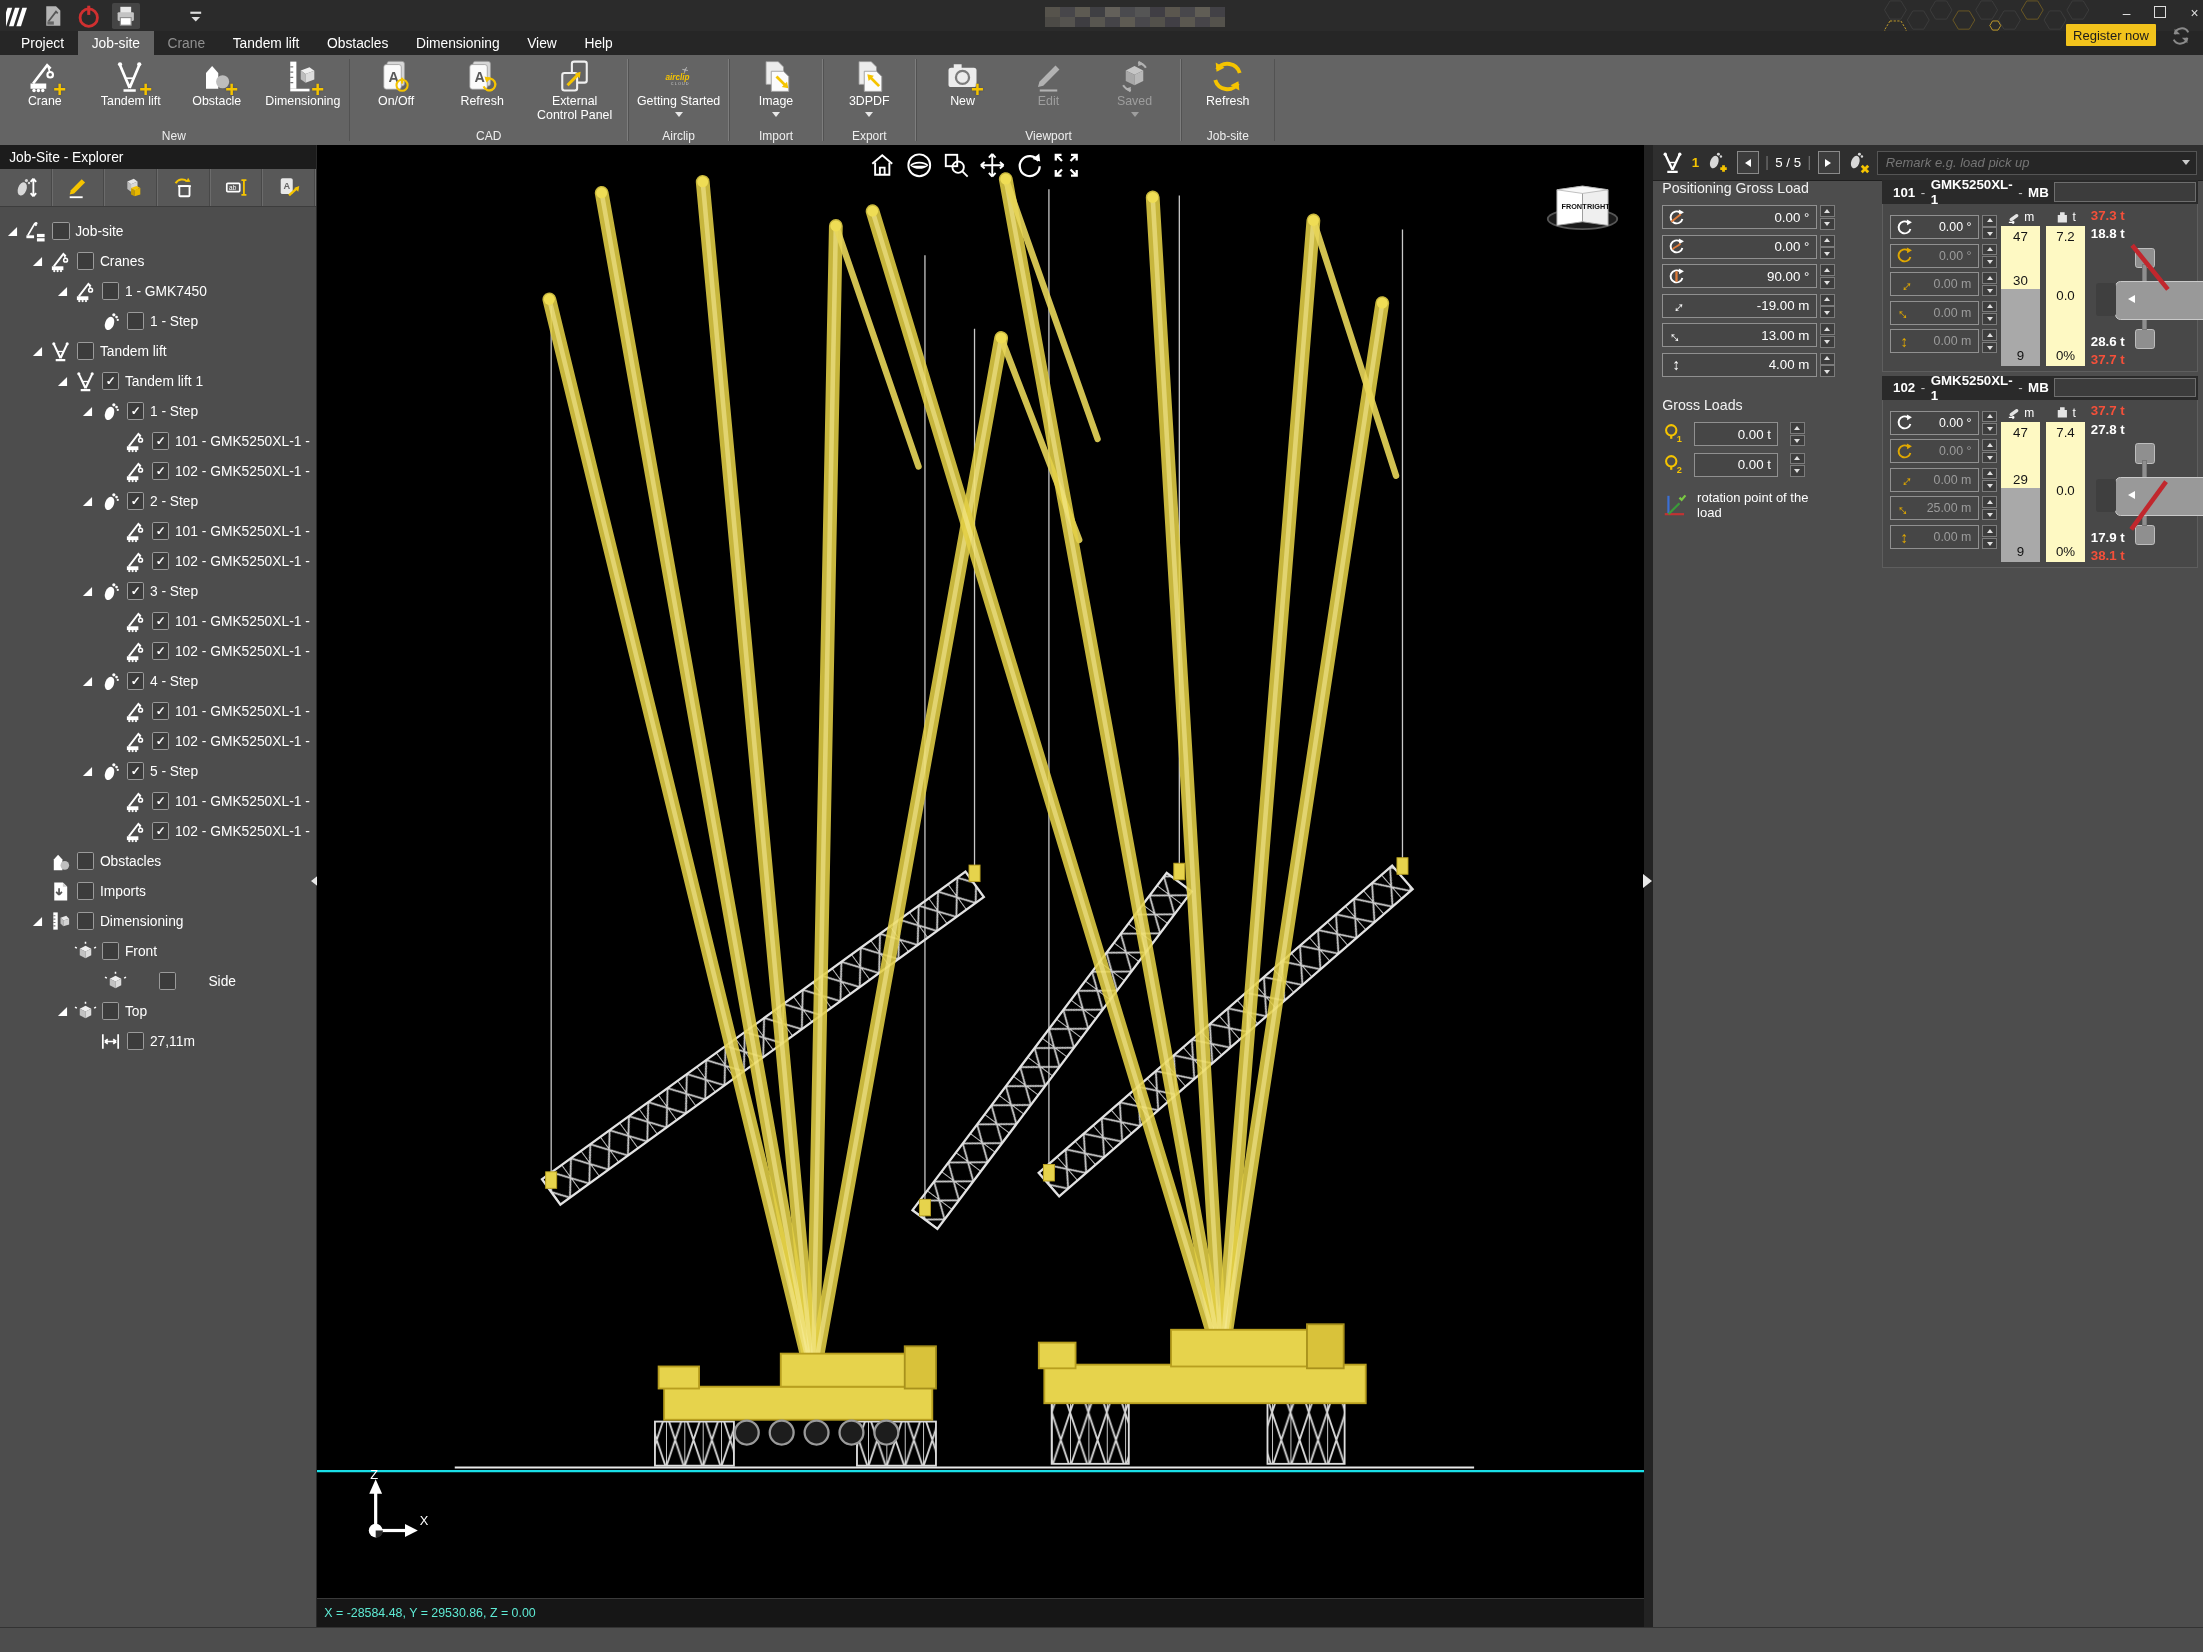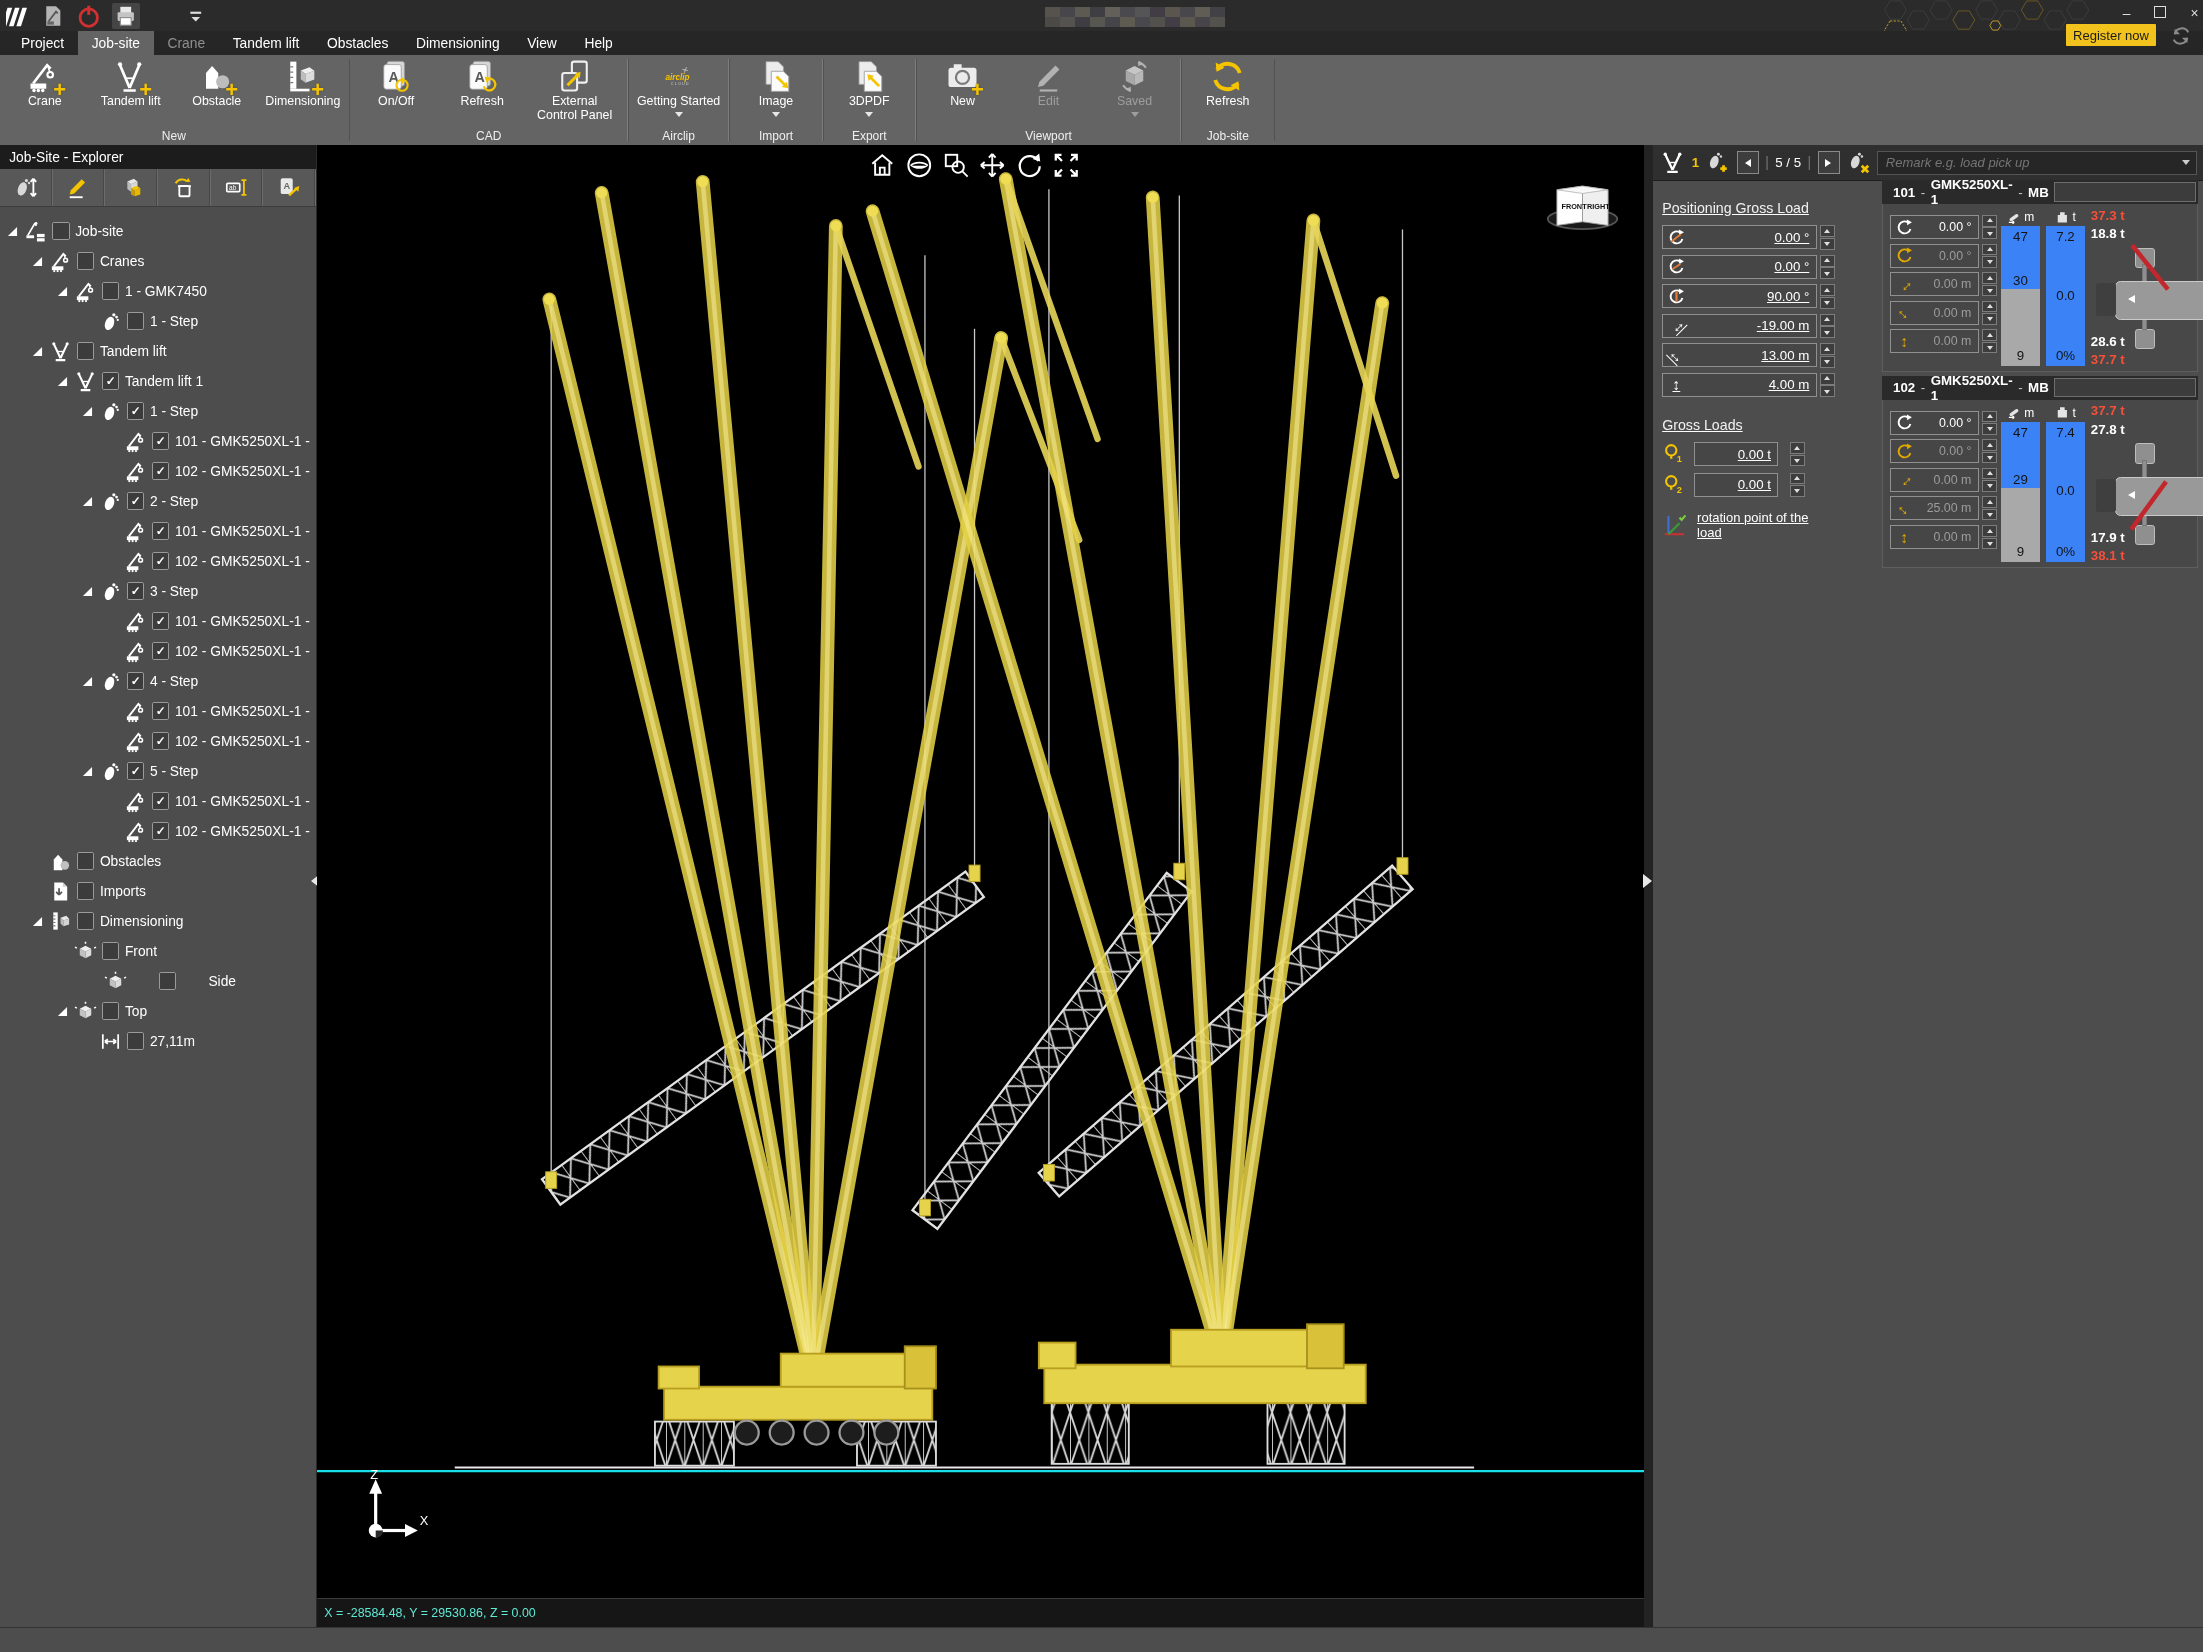--- a/index.html
+++ b/index.html
@@ -80,21 +80,21 @@
   .pgbtn i{width:0;height:0;border:4.6px solid transparent;}
   .pgbtn.prev i{border-right:6.4px solid #fff;margin-left:-3.7px;}
   .pgbtn.next i{border-left:6.4px solid #fff;margin-right:-3.7px;}
   .pgsep{color:#777;font-size:13.8px;}
   #page-label{font-size:13.3px;color:#fff;}
   #tandem-num{color:#f5c400;font-size:13.3px;font-weight:bold;}
   #remark-wrap{flex:1;height:24px;background:#262626;border:0.9px solid #555;display:flex;align-items:center;padding:0 5.5px;box-sizing:border-box;}
   #remark-input{flex:1;background:transparent;border:none;outline:none;color:#bbb;font-style:italic;font-size:13px;font-family:"Liberation Sans",sans-serif;}
   #remark-caret{width:0;height:0;border:4.6px solid transparent;border-top:5.5px solid #ccc;margin-top:4.6px;}
 
-  #insp-left{position:absolute;left:9.2px;top:48px;width:173px;text-decoration:underline;}
+  #insp-left{position:absolute;left:9.2px;top:28px;width:173px;}
   .sect-title{font-size:14.2px;color:#f2f2f2;margin:7.3px 0 9.2px 0;}
   .frow{display:flex;align-items:center;height:24px;margin-bottom:5.5px;}
   .fbox{display:flex;align-items:center;flex:1;height:24px;background:#464646;border:0.9px solid #909090;padding:0 3.7px;box-sizing:border-box;}
   .fbox .icon{width:19px;height:19px;flex:0 0 19px;}
   .fval{flex:1;text-align:right;font-size:13.3px;color:#fff;padding-right:2.8px;white-space:nowrap;}
   .fbox.disabled .fval{color:#9c9c9c;}
   .spin{width:15.6px;height:24px;margin-left:2.8px;display:flex;flex-direction:column;gap:0.9px;}
   .spin b{flex:1;background:#3d3d3d;border:0.9px solid #7c7c7c;display:flex;align-items:center;justify-content:center;box-sizing:border-box;}
   .spin i{width:0;height:0;border:3.7px solid transparent;}
   .spin .up i{border-bottom:4.6px solid #e0e0e0;margin-top:-3.7px;}
@@ -114,21 +114,21 @@
   .cp-head input{width:136px;height:15.6px;background:#3c3c3c;border:0.9px solid #6e6e6e;margin-left:auto;}
   .cp-head .collapse{width:14.7px;height:14.7px;}
   .cp-body{position:relative;height:167px;background:#484848;border:0.9px solid #5e5e5e;border-top:none;box-sizing:content-box;}
   .cp-fields{position:absolute;left:7.3px;top:11px;width:107px;}
   .cp-fields .frow{height:24px;margin-bottom:4.6px;}
   .cp-fields .fval{font-size:12.4px;}
   .gauge{position:absolute;top:3.7px;width:39px;}
   .g1{left:118px;} .g2{left:163px;}
   .ghead{height:18.4px;display:flex;align-items:center;justify-content:center;gap:2.8px;color:#fff;font-size:12px;}
   .ghead .icon{width:14.7px;height:14.7px;}
-  .gbar{position:relative;height:140px;background:#3b82f6;}
+  .gbar{position:relative;height:140px;background:#fef9c3;}
   .gseg2{position:absolute;left:0;bottom:0;width:100%;background:#a9a9a9;}
   .gl{position:absolute;left:0;width:100%;text-align:center;color:#141414;font-size:13.3px;}
   .outrig{position:absolute;left:206px;top:0;width:156px;height:167px;font-size:13.3px;font-weight:bold;}
   .outrig .ol{position:absolute;left:1.8px;}
   .outrig .or{position:absolute;right:1.8px;text-align:right;}
   .red{color:#f4503a;} .wht{color:#fff;}
   .truck{position:absolute;left:5.5px;top:42px;width:145px;height:103px;}
   .t-body{position:absolute;left:20px;top:35px;width:112px;height:37px;background:#999;border:0.9px solid #c9c9c9;border-radius:5.5px;}
   .t-cab{position:absolute;left:1.8px;top:37px;width:20px;height:33px;background:#3f3f3f;border-radius:2.8px;}
   .t-arrow{position:absolute;left:29px;top:49px;width:0;height:0;border:4.6px solid transparent;border-right:7.3px solid #fff;}

